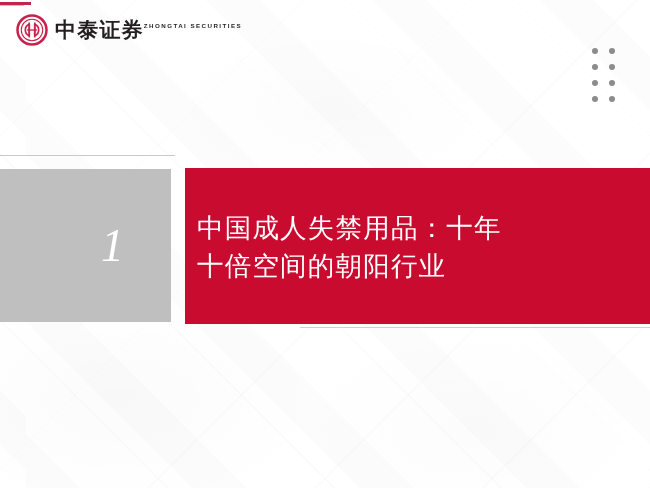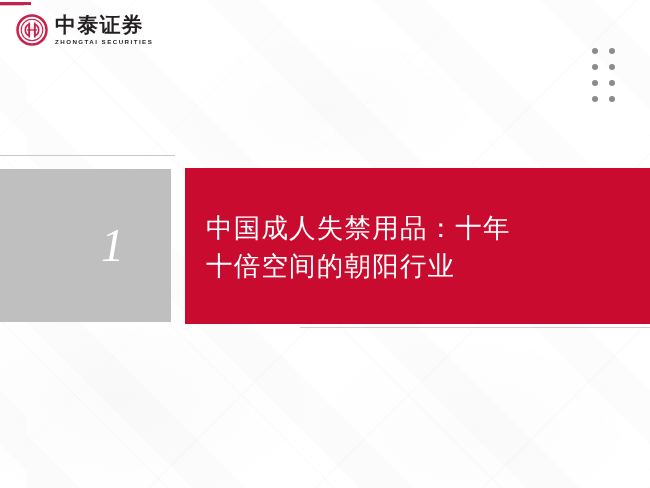--- a/index.html
+++ b/index.html
@@ -70,21 +70,21 @@
     align-items: center;
     gap: 7px;
   }
   .logo-mark {
     width: 32px;
     height: 32px;
     flex: 0 0 32px;
   }
   .logo-words {
     display: flex;
-    flex-direction: column;
+    flex-direction: row;
     line-height: 1;
   }
   .logo-cn {
     font-family: "DejaVu Sans", "Liberation Sans", sans-serif;
     font-size: 21px;
     font-weight: 700;
     letter-spacing: 1.2px;
     color: #231f20;
     white-space: nowrap;
   }
@@ -152,21 +152,21 @@
   .title-banner {
     position: absolute;
     left: 185px;
     top: 168px;
     width: 465px;
     height: 156px;
     background: #c80b2e;
   }
   .title-text {
     position: absolute;
-    left: 21px;
+    left: 12px;
     top: 41px;
     width: 400px;
     color: #ffffff;
     font-family: "DejaVu Serif", "Liberation Serif", serif;
     font-size: 26.5px;
     font-weight: 400;
     line-height: 1.42;
     letter-spacing: 1.2px;
     white-space: pre-line;
   }

